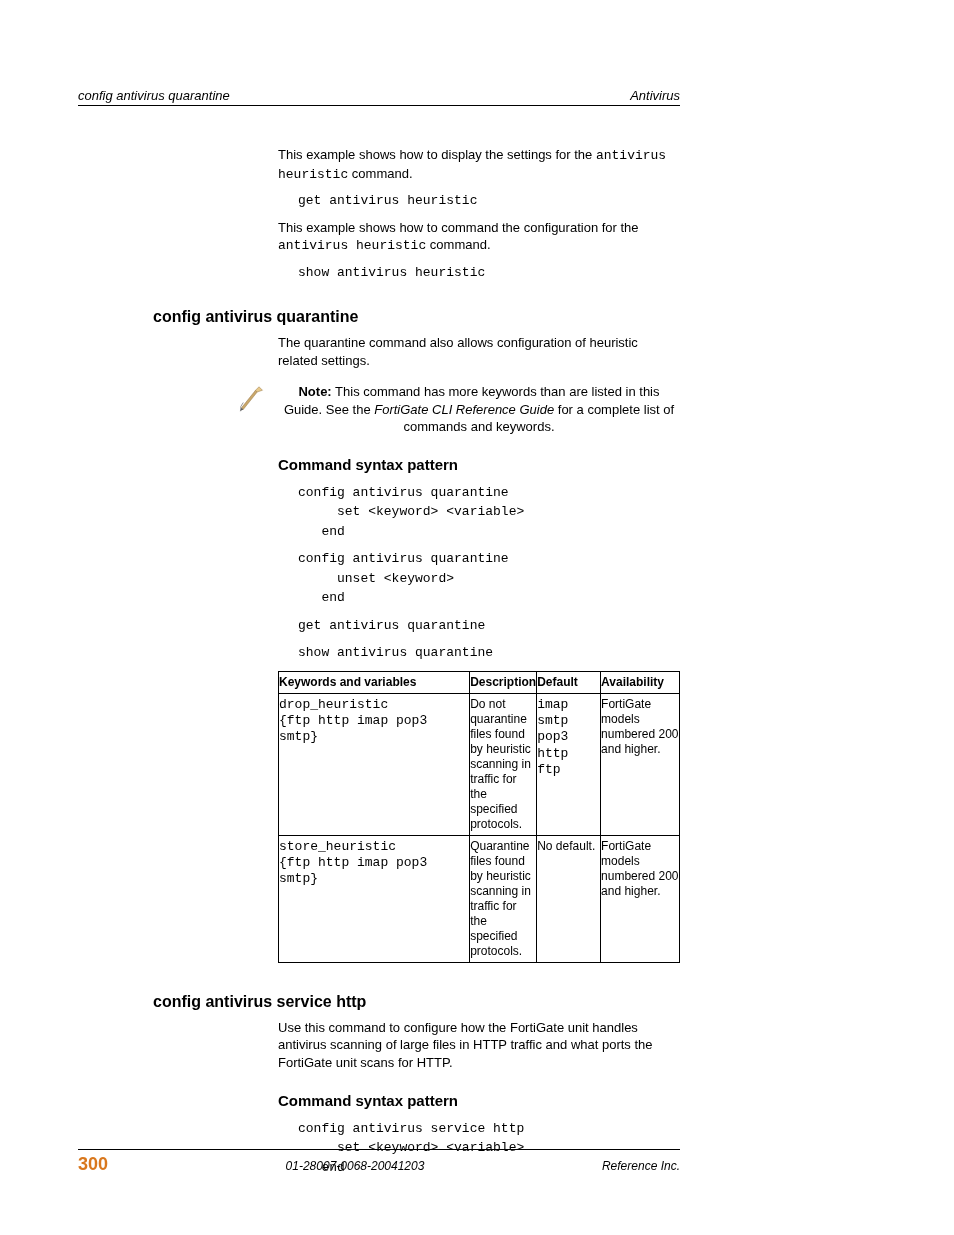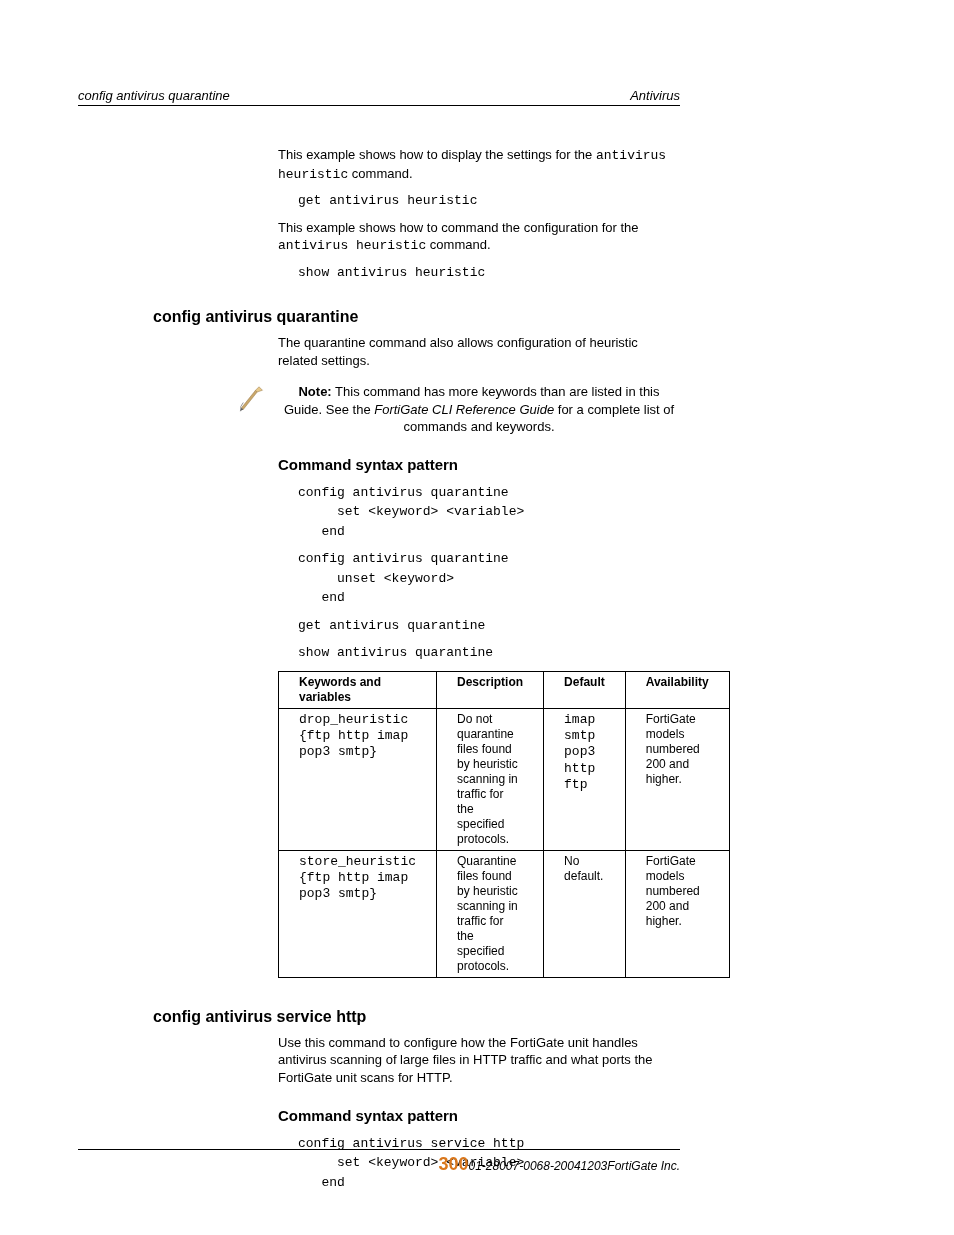--- a/index.html
+++ b/index.html
@@ -75,42 +75,42 @@
     font-size: 13px;
     line-height: 1.35;
   }
   table {
     border-collapse: collapse;
     width: 100%;
     margin-top: 4px;
   }
   th, td {
     border: 1px solid #000;
-    padding: 3px 20px;
+    padding: 3px 0;
     text-align: left;
     vertical-align: top;
     font-size: 12px;
     line-height: 1.25;
   }
   th {
     font-weight: bold;
   }
   .col-kw { width: 220px; }
   .col-desc { width: auto; }
   .col-def { width: 72px; }
   .col-avail { width: 84px; }
   .footer {
     position: absolute;
     bottom: 60px;
     left: 78px;
     right: 78px;
     border-top: 1px solid #000;
     padding-top: 4px;
     display: flex;
-    justify-content: flex-end;
+    justify-content: space-between;
     align-items: baseline;
   }
   .page-num {
     color: #d9771c;
     font-weight: bold;
     font-size: 18px;
   }
   .doc-id {
     font-style: italic;
     font-size: 12px;
@@ -215,16 +215,16 @@
     <p class="body-text">Use this command to configure how the FortiGate unit handles antivirus scanning of large files in HTTP traffic and what ports the FortiGate unit scans for HTTP.</p>
     <div class="sub-heading">Command syntax pattern</div>
     <div class="code-block">config antivirus service http
      set &lt;keyword&gt; &lt;variable&gt;
    end</div>
   </div>
 
   <div class="footer">
     <span class="page-num">300</span>
     <span class="doc-id">01-28007-0068-20041203</span>
-    <span class="company">FortiGate Inc.</span>
+    <span class="company">Reference Inc.</span>
   </div>
 
 </div>
 
 </body></html>

